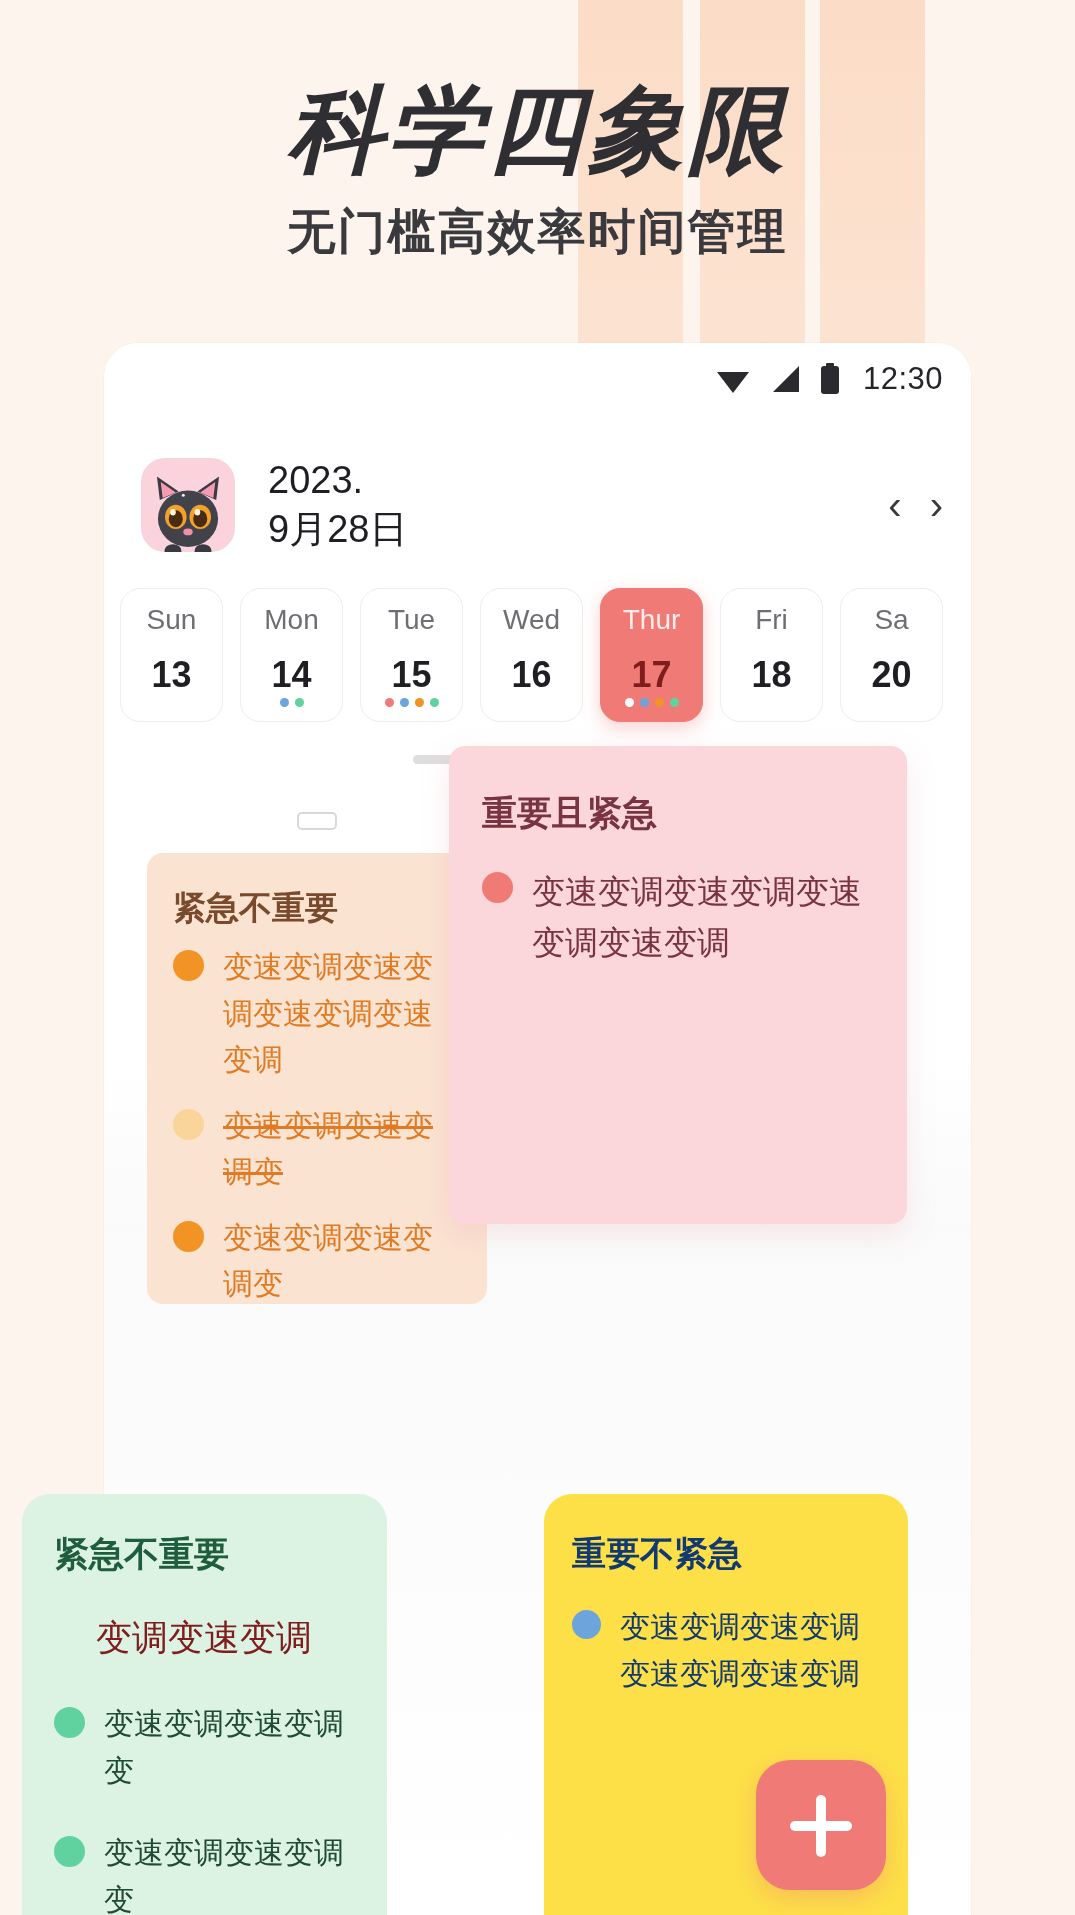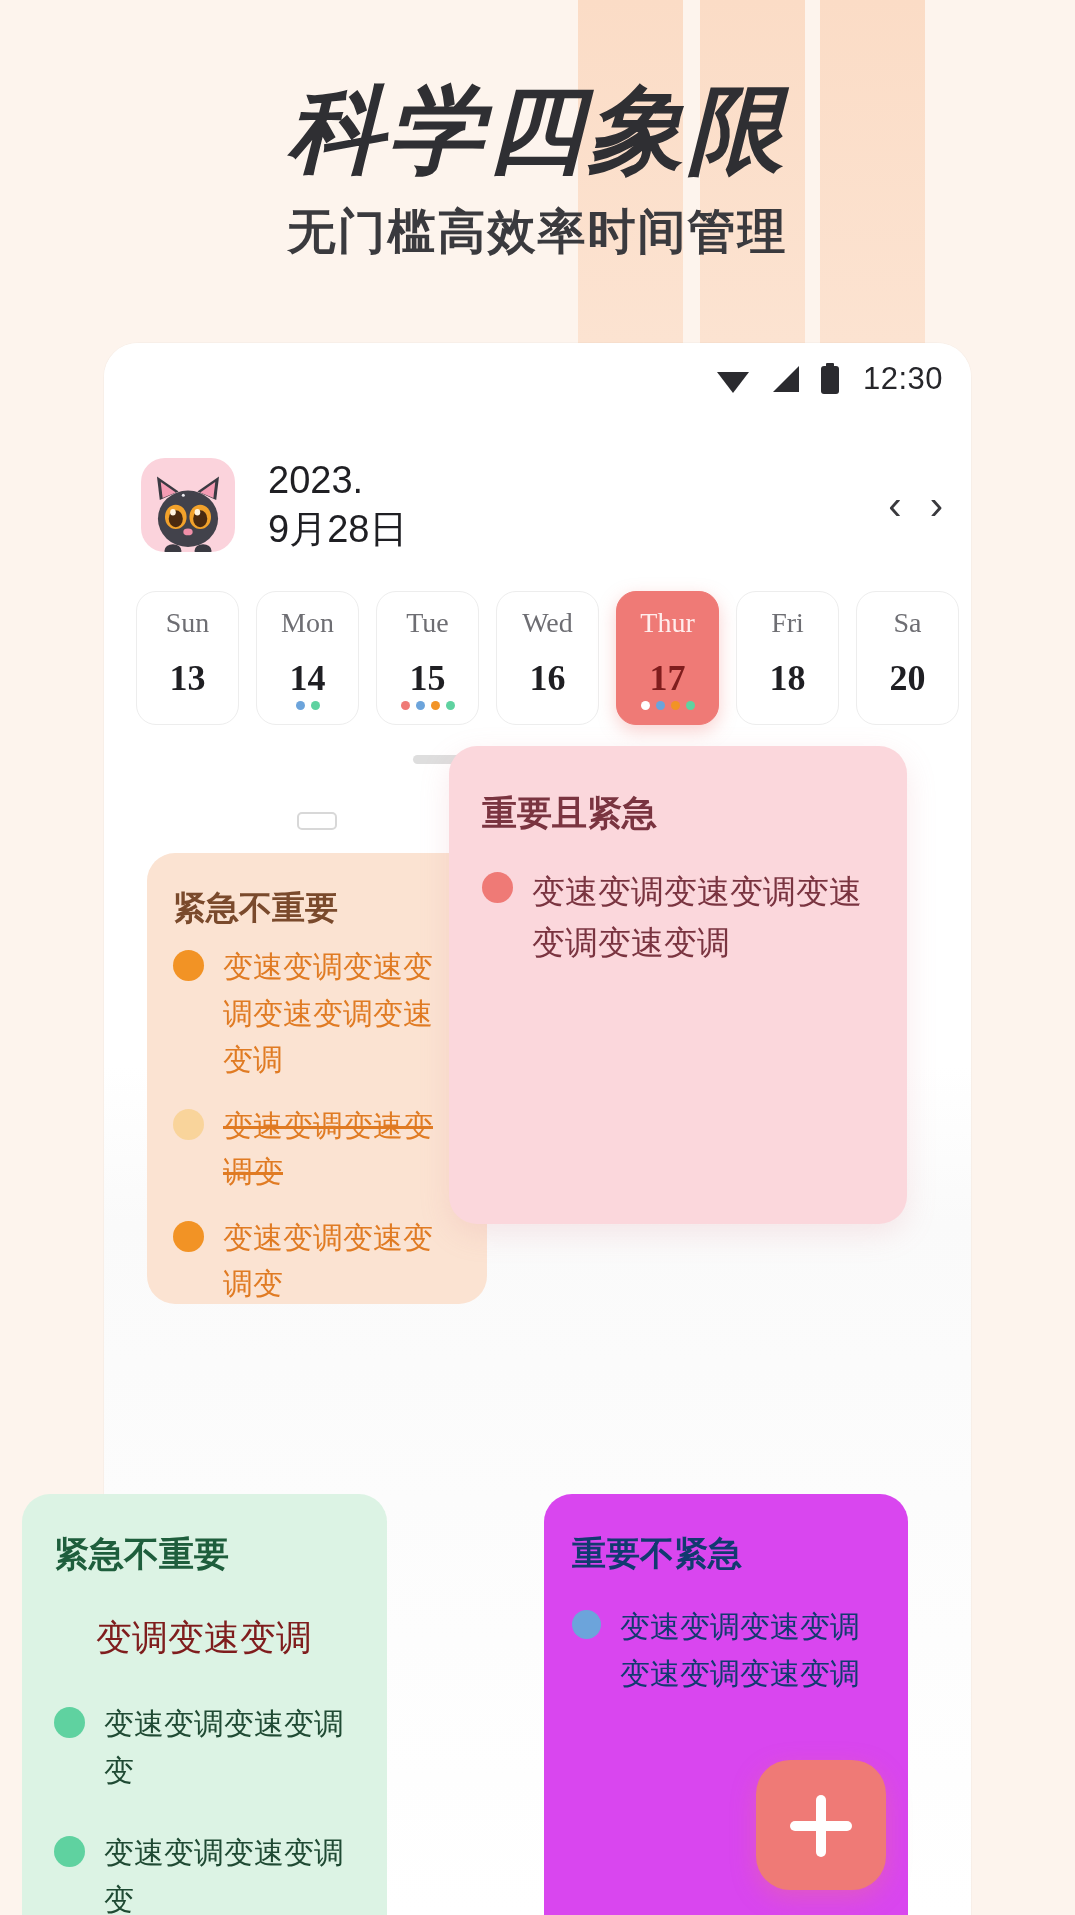--- a/index.html
+++ b/index.html
@@ -55,41 +55,41 @@
   }
   .cat{ position:absolute; left:0; top:10px; width:94px; height:94px; }
   .date-text{ margin-left:33px; font-size:38px; line-height:1.28; color:#1F1F23; }
   .date-text .l2{ display:block; }
   .nav-arrows{ margin-left:auto; display:flex; align-items:center; gap:28px; }
   .chev{ font-size:40px; color:#3A3A3E; line-height:1; font-weight:300; }
 
   
   .weekstrip{
     position:absolute; top:245px; left:0; width:100%; height:140px;
-    display:flex; gap:17px; padding-left:32px; align-items:center;font-family:Liberation Serif, serif;
+    display:flex; gap:17px; padding-left:16px; align-items:flex-start;
   }
   .day{
     flex:0 0 auto; width:103px; height:134px; border:1.5px solid #EDEDED; border-radius:20px;
     background:#FFFFFF; position:relative; text-align:center; padding-top:17px;
   }
   .day .dow{ font-size:28px; color:#6E6E73; line-height:1; }
   .day .dnum{ position:absolute; left:0; right:0; top:68px; font-size:36px; font-weight:bold; color:#1F1F23; line-height:1; }
   .day.active{ background:#EF7A76; border-color:#EF7A76; box-shadow:0 6px 18px rgba(239,122,118,0.35); }
   .day.active .dow{ color:#FFEDEC; }
   .day.active .dnum{ color:#7f1d1d; }
   .dots{ position:absolute; left:0; right:0; bottom:14px; display:flex; justify-content:center; gap:6px; }
   .dot{ width:9px; height:9px; border-radius:50%; }
 
   
   .scroll-thumb{ position:absolute; left:309px; top:412px; width:54px; height:9px; border-radius:5px; background:#DEDEDE; }
   .card-handle{ position:absolute; left:193px; top:469px; width:40px; height:18px; border-radius:5px;
                 border:2px solid #D8D8D8; background:#FFFFFF; }
 
   
-  .card{ position:absolute; border-radius:28px; overflow:hidden; }
+  .card{ position:absolute; border-radius:16px; overflow:hidden; }
   .card-title{ font-size:33px; font-weight:bold; line-height:1; }
   .task{ display:flex; align-items:flex-start; gap:19px; }
   .bullet{ width:31px; height:31px; border-radius:50%; flex:0 0 auto; margin-top:6px; }
   .task-text{ font-size:30px; line-height:1.55; }
   .task-text.done{ text-decoration:line-through; }
 
   
   .card-orange{
     left:43px; top:510px; width:340px; height:451px;
     background:#FBE3D2; padding:38px 26px 0 26px;
@@ -115,21 +115,21 @@
     z-index:5;
   }
   .card-green .card-title{ color:#1E5E3C; font-size:35px; }
   .card-green .task-text{ color:#1F4A33; }
   .card-green .cont-line{ margin:42px 0 0 42px; font-size:36px; color:#7f1d1d; line-height:1.4; }
   .card-green .tasks{ margin-top:38px; display:flex; flex-direction:column; gap:36px; }
 
   
   .card-blue{
     position:absolute; left:544px; top:1494px; width:364px; height:421px;
-    background:#d946ef; border-radius:28px 28px 0 0; padding:42px 28px 0 28px;
+    background:#fde047; border-radius:28px 28px 0 0; padding:42px 28px 0 28px;
     z-index:5;
   }
   .card-blue .card-title{ color:#123A70; font-size:34px; }
   .card-blue .task-text{ color:#123A70; }
   .card-blue .tasks{ margin-top:34px; }
   .card-blue .bullet{ width:29px; height:29px; }
 
   
   .fab{
     position:absolute; left:756px; top:1760px; width:130px; height:130px;

